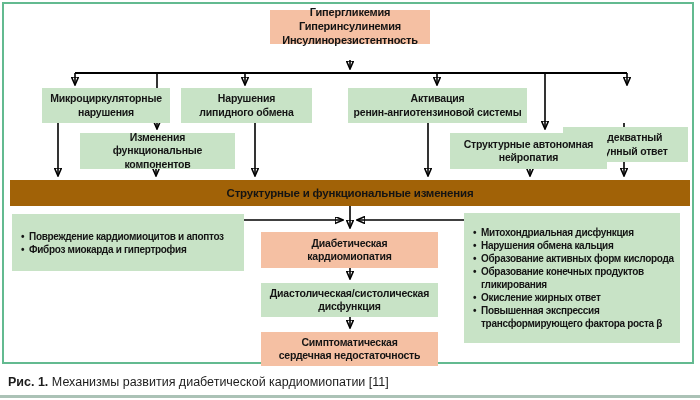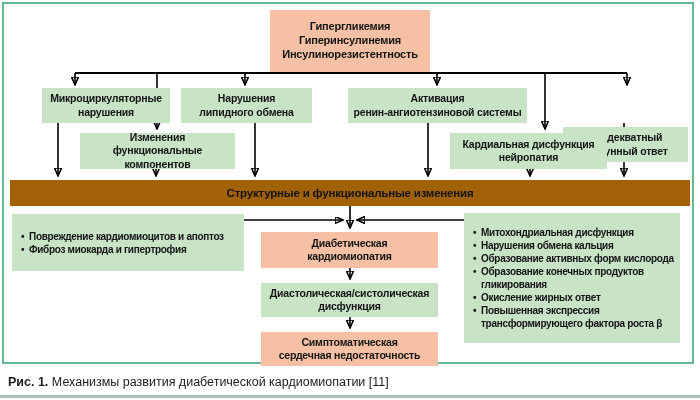--- a/index.html
+++ b/index.html
@@ -55,36 +55,36 @@
     <path d="M624,123 V175" marker-end="url(#ah)"></path>
     <path d="M156,169 V175" marker-end="url(#ah)"></path>
     <path d="M530,169 V175" marker-end="url(#ah)"></path>
     <path d="M350,206 V227" marker-end="url(#ah)"></path>
     <path d="M234,220 H342" marker-end="url(#ah)"></path>
     <path d="M466,220 H358" marker-end="url(#ah)"></path>
     <path d="M350,268 V278" marker-end="url(#ah)"></path>
     <path d="M350,317 V327" marker-end="url(#ah)"></path>
   </svg>
 
-  <div class="node salmon root" style="left:270px;top:10px;width:160px;height:62px;">Гипергликемия
+  <div class="node salmon root" style="left:270px;top:10px;width:160px;height:34px;">Гипергликемия
 Гиперинсулинемия
 Инсулинорезистентность</div>
 
   <div class="node green" style="left:12px;top:88px;width:128px;height:35px;margin-left:30px;">Микроциркуляторные
 нарушения</div>
   <div class="node green" style="left:181px;top:88px;width:131px;height:35px;">Нарушения
 липидного обмена</div>
   <div class="node green" style="left:348px;top:88px;width:179px;height:35px;">Активация
 ренин-ангиотензиновой системы</div>
   <div class="node green" style="left:563px;top:88px;width:125px;height:35px;margin-top:39px;">Неадекватный
 иммунный ответ</div>
 
   <div class="node green" style="left:80px;top:133px;width:155px;height:36px;">Изменения функциональные
 компонентов</div>
-  <div class="node green" style="left:450px;top:133px;width:157px;height:36px;">Кардиальная дисфункция
+  <div class="node green" style="left:450px;top:133px;width:157px;height:36px;">Структурные автономная
 нейропатия</div>
 
   <div class="banner" style="left:10px;top:180px;width:680px;height:26px;">Структурные и функциональные изменения</div>
 
   <div class="list" style="left:12px;top:214px;width:232px;height:57px;">
     <ul>
       <li>Повреждение кардиомиоцитов и апоптоз</li>
       <li>Фиброз миокарда и гипертрофия</li>
     </ul>
   </div>

